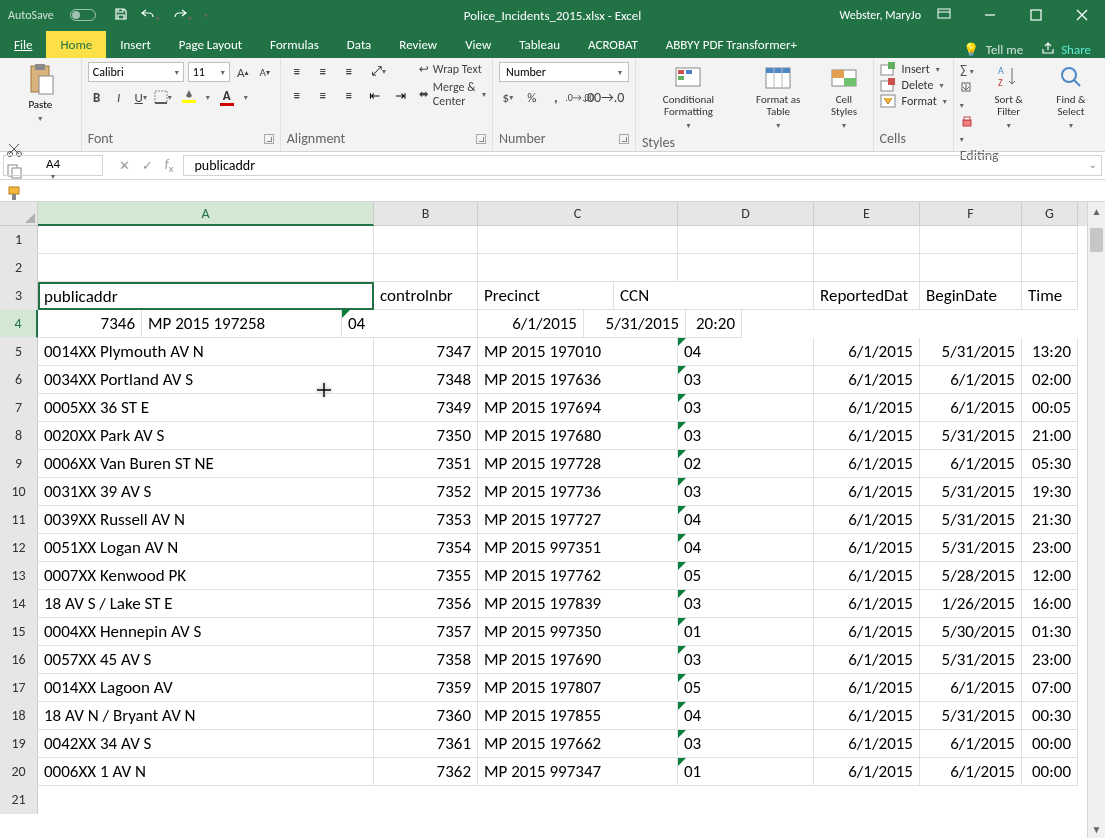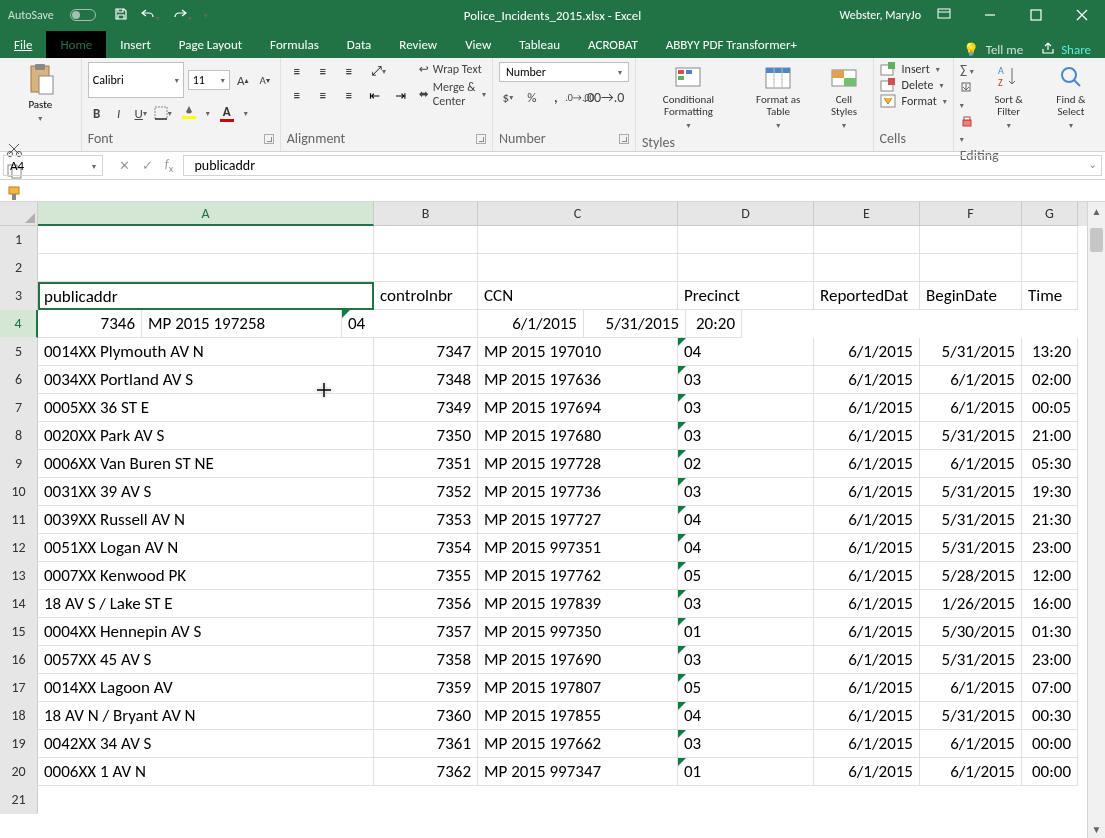--- a/index.html
+++ b/index.html
@@ -15,41 +15,41 @@
 .title-center { position:absolute; left:50%; transform:translateX(-50%); font-size:13px; color:#fff; }
 .title-user { margin-left:auto; padding-right:0; display:flex; align-items:center; gap:16px; }
 .win-controls { display:flex; }
 .win-controls .wc { width:46px; height:30px; display:flex; align-items:center; justify-content:center; }
 .win-controls .wc svg { stroke:#fff; fill:none; }
 
 
 .ribtabs { height:28px; background:#217346; display:flex; align-items:flex-end; font-size:13px; color:#fff; }
 .ribtabs .filetab { background:#217346; padding:6px 14px; font-weight:normal;text-decoration:underline; }
 .ribtabs .tab { padding:6px 14px; cursor:pointer; }
-.ribtabs .tab.active { background:#000000; color:#217346; font-weight:normal; }
+.ribtabs .tab.active { background:#fde047; color:#217346; font-weight:normal; }
 .ribtabs .right { margin-left:auto; display:flex; align-items:center; gap:18px; padding-right:14px; }
 .tellme { color:#d0e0d8; display:flex; align-items:center; gap:6px; }
 .share { color:#5eead4; display:flex; align-items:center; gap:6px; }
 
 
 .ribbon { height:94px; background:#f3f3f3; border-bottom:1px solid #d4d4d4; display:flex; }
 .group { border-right:1px solid #e0e0e0; display:flex; flex-direction:column; justify-content:space-between; padding:4px 6px 2px 6px; }
 .group-label { text-align:center; font-size:14px; color:#666; padding:2px 0; display:flex; justify-content:space-between; align-items:center; gap:4px; }
 .group-label .dlg { width:10px; height:10px; border:1px solid #aaa; position:relative; }
 .group-label .dlg::after { content:""; position:absolute; bottom:1px; right:1px; width:4px; height:4px; border-right:1px solid #888; border-bottom:1px solid #888; }
 
 .clipboard-body { display:flex; gap:12px;flex-direction:column; }
 .paste { display:flex; flex-direction:column; align-items:center; gap:2px; padding:2px 4px; }
 .paste-icon { width:30px; height:32px; position:relative; }
 .clip-icons { display:flex; flex-direction:column; gap:6px; padding-top:4px; }
 .clip-icons > div { width:20px; height:16px; }
 
 .font-body { display:flex; flex-direction:column; gap:6px; }
 .font-row { display:flex; align-items:center; gap:4px; }
-.fontname { width:96px; height:36px; border:1px solid #c0c0c0; background:#fff; font-size:12px; padding:1px 4px; display:flex; align-items:center; justify-content:space-between; }
+.fontname { width:96px; height:20px; border:1px solid #c0c0c0; background:#fff; font-size:12px; padding:1px 4px; display:flex; align-items:center; justify-content:space-between; }
 .fontsize { width:42px; height:20px; border:1px solid #c0c0c0; background:#fff; font-size:12px; padding:1px 4px; display:flex; align-items:center; justify-content:space-between; }
 .small-btn { width:18px; height:18px; display:flex; align-items:center; justify-content:center; font-size:13px; color:#444; }
 .underline-color { width:26px; height:18px; display:flex; flex-direction:column; align-items:center; }
 .color-bar { width:14px; height:3px; }
 .dd-caret { font-size:8px; color:#666; }
 
 .align-body { display:flex; flex-direction:column; gap:6px; }
 .btn-row { display:flex; gap:6px; align-items:center; }
 .align-btn { width:20px; height:18px; display:flex; align-items:center; justify-content:center; }
 .wrap-merge { display:flex; flex-direction:column; gap:4px; margin-left:8px; font-size:12px; color:#444; }
@@ -64,21 +64,21 @@
 
 .cells-body { display:flex; flex-direction:column; gap:2px; font-size:12px; color:#333; }
 .cells-body div { display:flex; align-items:center; gap:6px; }
 .cell-icon { width:16px; height:14px; }
 
 .edit-body { display:flex; gap:8px; align-items:flex-start; }
 .edit-stack { display:flex; flex-direction:column; gap:4px; font-size:13px; color:#555; }
 
 
 .fxbar { height:28px; border-bottom:1px solid #d4d4d4; display:flex; align-items:stretch; background:#fff; }
-.namebox { width:100px; border-right:1px solid #d4d4d4; display:flex; align-items:center; padding:0 6px; font-size:13px; justify-content:space-between; margin:3px 6px 3px 3px; border:1px solid #d4d4d4; }
+.namebox { width:100px; border-right:1px solid #d4d4d4; display:flex; align-items:center; padding:0 6px; font-size:13px; justify-content:space-between; margin:3px 6px 3px 3px; border:1px solid #d4d4d4;flex-direction:column; }
 .fxbtns { display:flex; align-items:center; gap:12px; padding:0 10px; color:#999; }
 .fxfield { flex:1; display:flex; align-items:center; padding:0 10px; font-size:14px; border:1px solid #d4d4d4; margin:3px 3px 3px 0; position:relative; }
 .fx-expand { position:absolute; right:4px; top:2px; font-size:10px; color:#888; }
 
 
 .spacer { height:22px; border-bottom:1px solid #d4d4d4; background:#fff; }
 
 
 .grid-wrap { position:relative; height:636px; overflow:hidden; background:#fff; display:flex; }
 .rowhdrs { width:38px; background:#fff; }
@@ -514,22 +514,22 @@
             <div class="cell wB"></div>
             <div class="cell wC"></div>
             <div class="cell wD"></div>
             <div class="cell wE"></div>
             <div class="cell wF"></div>
             <div class="cell wG"></div>
           </div>
           <div class="datarow">
             <div class="cell wA selected">publicaddr</div>
             <div class="cell wB">controlnbr</div>
+            <div class="cell wD">Precinct</div>
             <div class="cell wC">CCN</div>
-            <div class="cell wD">Precinct</div>
             <div class="cell wE">ReportedDat</div>
             <div class="cell wF">BeginDate</div>
             <div class="cell wG">Time</div>
           </div>
           <div class="datarow">
             <div class="cell wB num">7346</div>
             <div class="cell wC">MP 2015 197258</div>
             <div class="cell wD green-tri">04</div>
             <div class="cell wE num">6/1/2015</div>
             <div class="cell wF num">5/31/2015</div>

